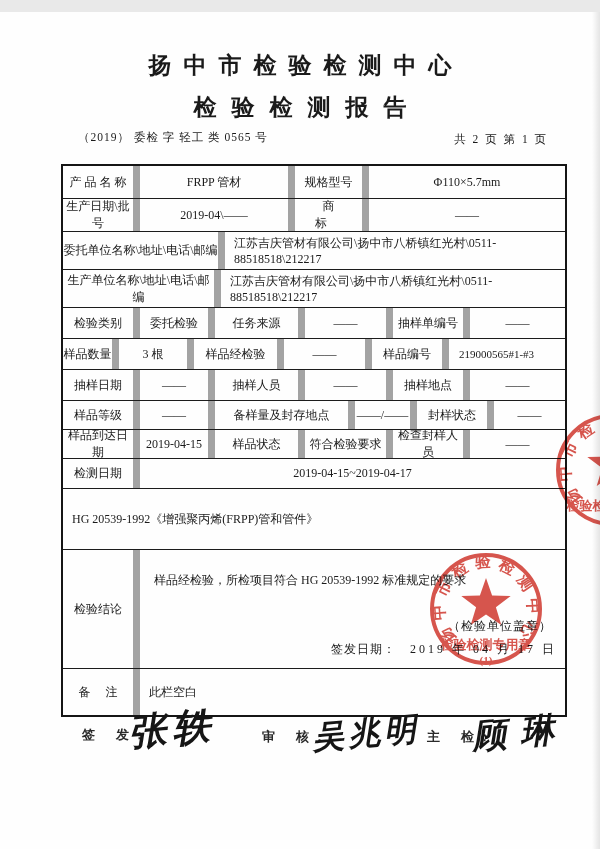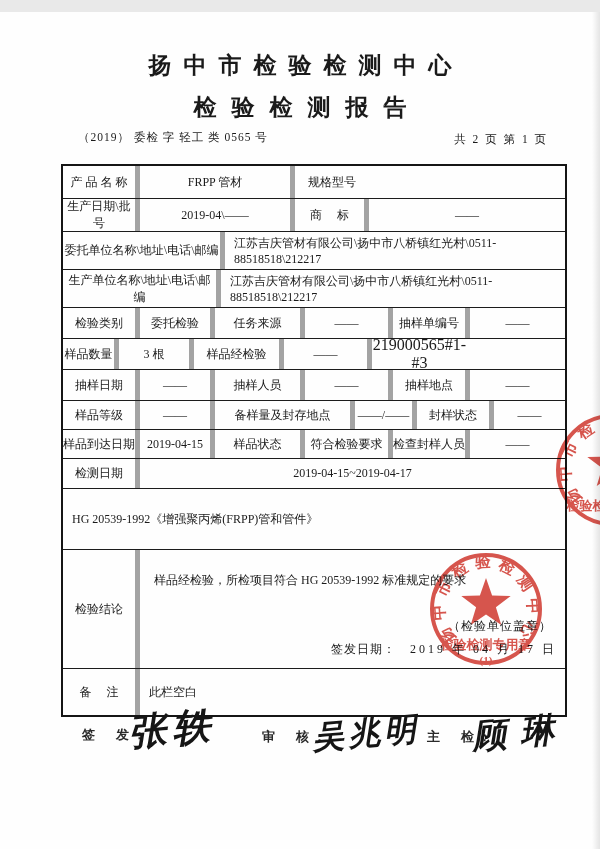--- a/index.html
+++ b/index.html
@@ -20,28 +20,28 @@
   .report-title{position:absolute;top:80px;left:0;width:100%;text-align:center;
     font-size:23px;font-weight:bold;letter-spacing:15px;text-indent:15px;}
   .meta{position:absolute;top:118px;left:0;width:100%;font-size:11.5px;}
   .meta .ref{position:absolute;left:78px;top:0;letter-spacing:1px;}
   .meta .pg{position:absolute;right:52px;top:2px;letter-spacing:2px;}
 
   .tbl{position:absolute;left:61px;top:152px;width:506px;
     border:2px solid #151515;box-sizing:border-box;font-size:12px;}
   .tr{display:flex;border-bottom:1px solid #1c1c1c;}
   .tr:last-child{border-bottom:none;}
-  .td{box-sizing:border-box;border-right:5px solid #a3a3a3;
+  .td{box-sizing:border-box;border-right:7px solid #a3a3a3;
     display:flex;align-items:center;justify-content:center;
     text-align:center;overflow:hidden;}
   .td:last-child{border-right:none;}
   .td.left{justify-content:flex-start;text-align:left;padding:0 9px;}
   .ls3{letter-spacing:3px;text-indent:3px;}
   .ls15{letter-spacing:15px;text-indent:15px;}
-  .small{font-size:16px;}
+  .small{font-size:11px;}
 
   .concl-cell{position:relative;display:block;}
   .concl-text{position:absolute;top:22px;left:14px;right:10px;text-align:left;}
   .seal-note{position:absolute;right:13px;top:68px;letter-spacing:1px;}
   .issue-line{position:absolute;right:8px;bottom:10px;letter-spacing:1px;}
   .issue-line .dt{margin-left:14px;letter-spacing:3px;}
 
   .stamp{position:absolute;width:150px;height:150px;color:#d0372d;
     opacity:.85;mix-blend-mode:multiply;pointer-events:none;}
   .stamp text{fill:currentColor;font-family:"Liberation Serif",serif;font-weight:bold;}
@@ -64,20 +64,21 @@
     <span class="ref">（2019） 委检 字 轻工 类 0565 号</span>
     <span class="pg">共 2 页 第 1 页</span>
   </div>
 
   <div class="tbl">
 
     <div class="tr" style="height:32px">
       <div class="td ls3" style="width:77px">产品名称</div>
       <div class="td" style="width:155px">FRPP 管材</div>
       <div class="td" style="width:74px">规格型号</div>
+      <div class="td" style="width:196px">Φ110×5.7mm</div>
     </div>
 
     <div class="tr" style="height:32px">
       <div class="td" style="width:77px">生产日期\批号</div>
       <div class="td" style="width:155px">2019-04\——</div>
       <div class="td ls15" style="width:74px">商标</div>
       <div class="td" style="width:196px">——</div>
     </div>
 
     <div class="tr" style="height:37px">
@@ -97,20 +98,21 @@
       <div class="td" style="width:88px">——</div>
       <div class="td" style="width:77px">抽样单编号</div>
       <div class="td" style="width:95px">——</div>
     </div>
 
     <div class="tr" style="height:30px">
       <div class="td" style="width:56px">样品数量</div>
       <div class="td" style="width:75px">3 根</div>
       <div class="td" style="width:90px">样品经检验</div>
       <div class="td" style="width:88px">——</div>
+      <div class="td" style="width:77px">样品编号</div>
       <div class="td small" style="width:95px">219000565#1-#3</div>
     </div>
 
     <div class="tr" style="height:30px">
       <div class="td" style="width:77px">抽样日期</div>
       <div class="td" style="width:75px">——</div>
       <div class="td" style="width:90px">抽样人员</div>
       <div class="td" style="width:88px">——</div>
       <div class="td" style="width:77px">抽样地点</div>
       <div class="td" style="width:95px">——</div>

